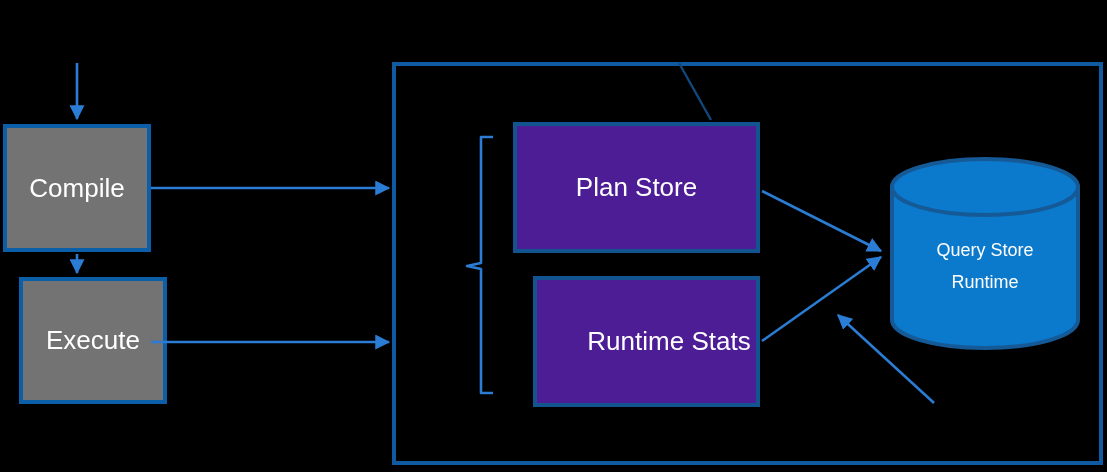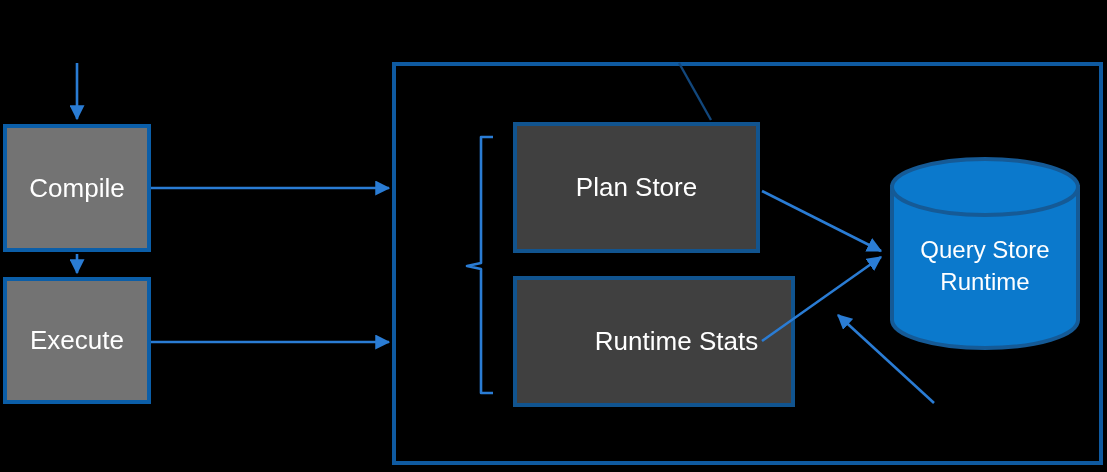--- a/index.html
+++ b/index.html
@@ -16,34 +16,34 @@
     display:flex;align-items:center;justify-content:center;
     color:#fff;
     font-size:26px;
     text-align:center;
   }
   .blue-node{
     background:#737373;
     border:4px solid #0b5ea8;
   }
   .orange-node{
-    background:#404040;
+    background:#4c1d95;
     border:4px solid #11548f;
   }
   #compile{left:3px;top:124px;width:148px;height:128px;}
-  #execute{left:3px;top:277px;width:148px;height:127px;}
+  #execute{left:19px;top:277px;width:148px;height:127px;}
   #big-box{
     position:absolute;left:392px;top:62px;width:711px;height:403px;
     box-sizing:border-box;border:4px solid #0f5aa0;background:transparent;
   }
   #plan-store{left:513px;top:122px;width:247px;height:131px;}
-  #runtime-stats{left:513px;top:276px;width:282px;height:131px;padding-left:45px;}
+  #runtime-stats{left:533px;top:276px;width:227px;height:131px;padding-left:45px;}
   #cylinder-label{
     position:absolute;left:890px;top:234px;width:190px;
-    color:#fff;font-size:24px;line-height:32px;text-align:center;
+    color:#fff;font-size:18px;line-height:32px;text-align:center;
   }
   #connectors{
     position:absolute;left:0;top:0;width:1107px;height:472px;
     pointer-events:none;
   }
 </style>
 </head>
 <body>
 
 <div id="canvas">

